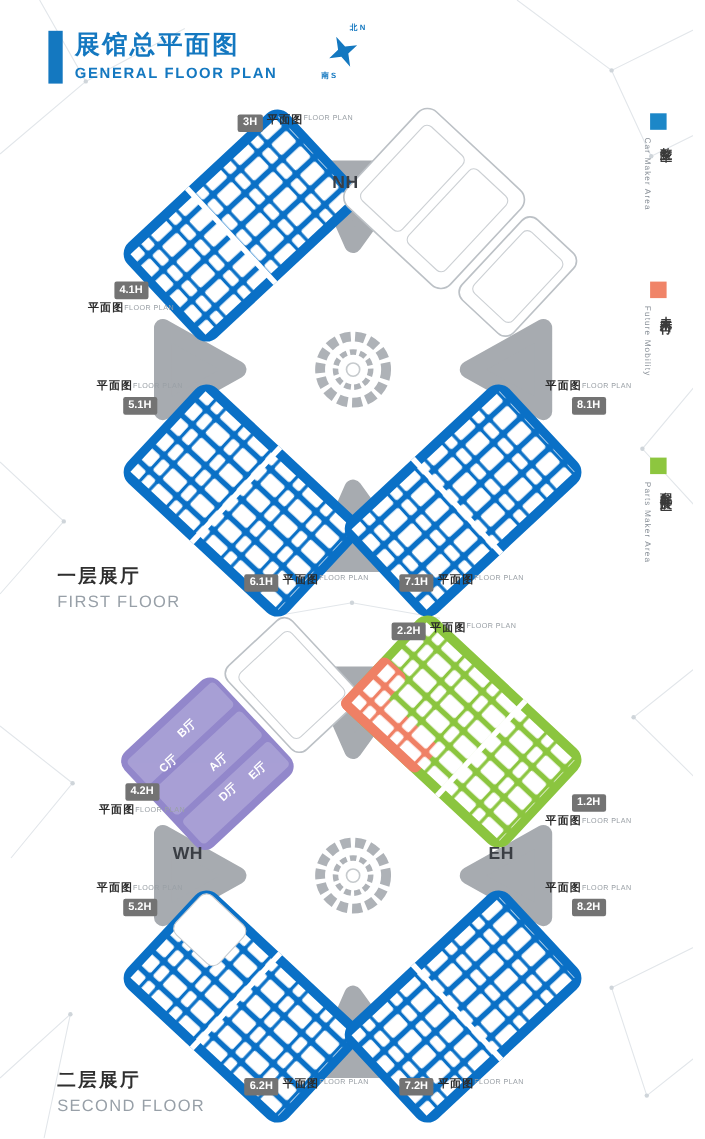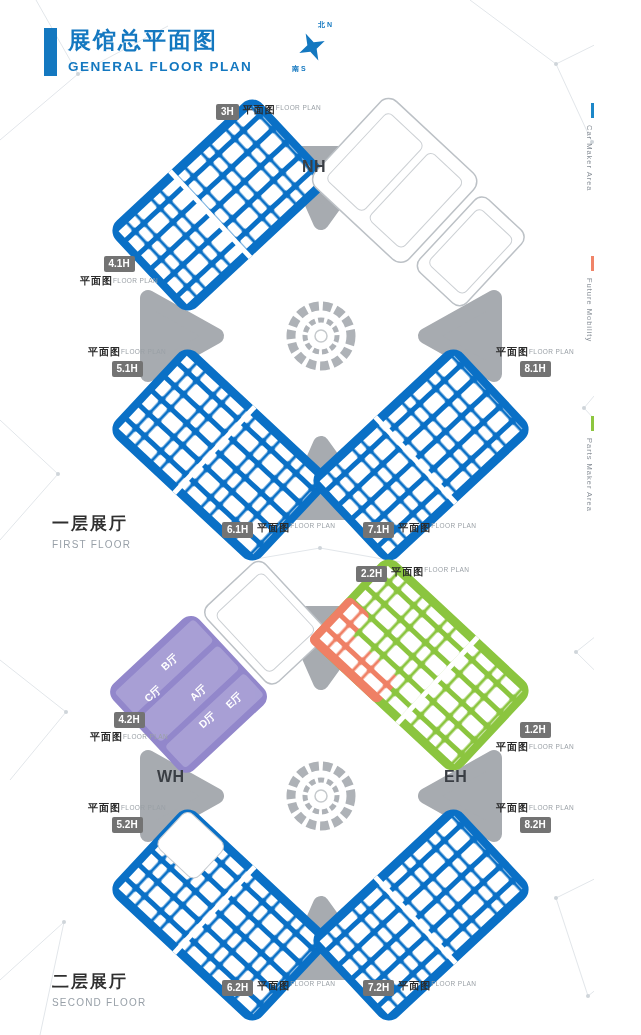--- a/index.html
+++ b/index.html
@@ -1,17 +1,17 @@
 <!DOCTYPE html>
 <html><head>
 <meta charset="utf-8">
 <style>
   html,body{margin:0;padding:0;background:#fff;}
   .canvas{position:relative;width:594px;height:1035px;background:#ffffff;overflow:hidden;
-          font-family:"Liberation Sans","DejaVu Sans",sans-serif;}
+          font-family:"Liberation Sans","DejaVu Sans",sans-serif;padding-left:36px;}
   .mesh{position:absolute;left:0;top:0;z-index:0;}
   .floor{position:absolute;left:0;width:641px;height:480px;z-index:1;}
 
   
   .header{position:absolute;left:44px;top:28px;display:flex;gap:11px;z-index:6;}
   .accent-bar{width:13px;height:48px;background:#1478c0;}
   .title-zh{font-size:23px;font-weight:bold;color:#1478c0;letter-spacing:2px;line-height:1.1;}
   .title-en{font-size:13.5px;font-weight:bold;color:#1478c0;letter-spacing:1.5px;margin-top:6px;}
 
   
@@ -28,21 +28,21 @@
   .tag .zh{font-size:10px;font-weight:bold;color:#2a2a2a;letter-spacing:1px;white-space:nowrap;}
   .tag .en{font-size:6.5px;color:#9aa0a6;letter-spacing:.4px;white-space:nowrap;}
   .tag.v{flex-direction:column;align-items:center;gap:3px;}
   .tag.v .plan{align-items:center;text-align:center;}
   .tag.rev{flex-direction:column-reverse;}
 
   .entrance{position:absolute;z-index:5;font-size:16px;font-weight:800;color:#3a3e44;letter-spacing:.5px;}
 
   .section{position:absolute;z-index:5;}
   .section .szh{font-size:17px;font-weight:bold;color:#2f2f2f;letter-spacing:2px;}
-  .section .sen{font-size:10px;color:#98a0a8;letter-spacing:1.2px;margin-top:4px;}
+  .section .sen{font-size:15px;color:#98a0a8;letter-spacing:1.2px;margin-top:4px;}
 
   
   .legend-item{position:absolute;left:583px;width:30px;display:flex;flex-direction:column;align-items:center;z-index:6;}
   .legend-swatch{width:15px;height:15px;margin-bottom:7px;}
   .legend-text{writing-mode:vertical-rl;text-orientation:mixed;}
   .legend-text .lz{display:block;font-size:11px;font-weight:bold;color:#3a3a3a;letter-spacing:2px;}
   .legend-text .le{display:block;font-size:7.5px;color:#8a9199;letter-spacing:1px;margin-block-start:3px;}
 </style>
 </head>
 <body>

